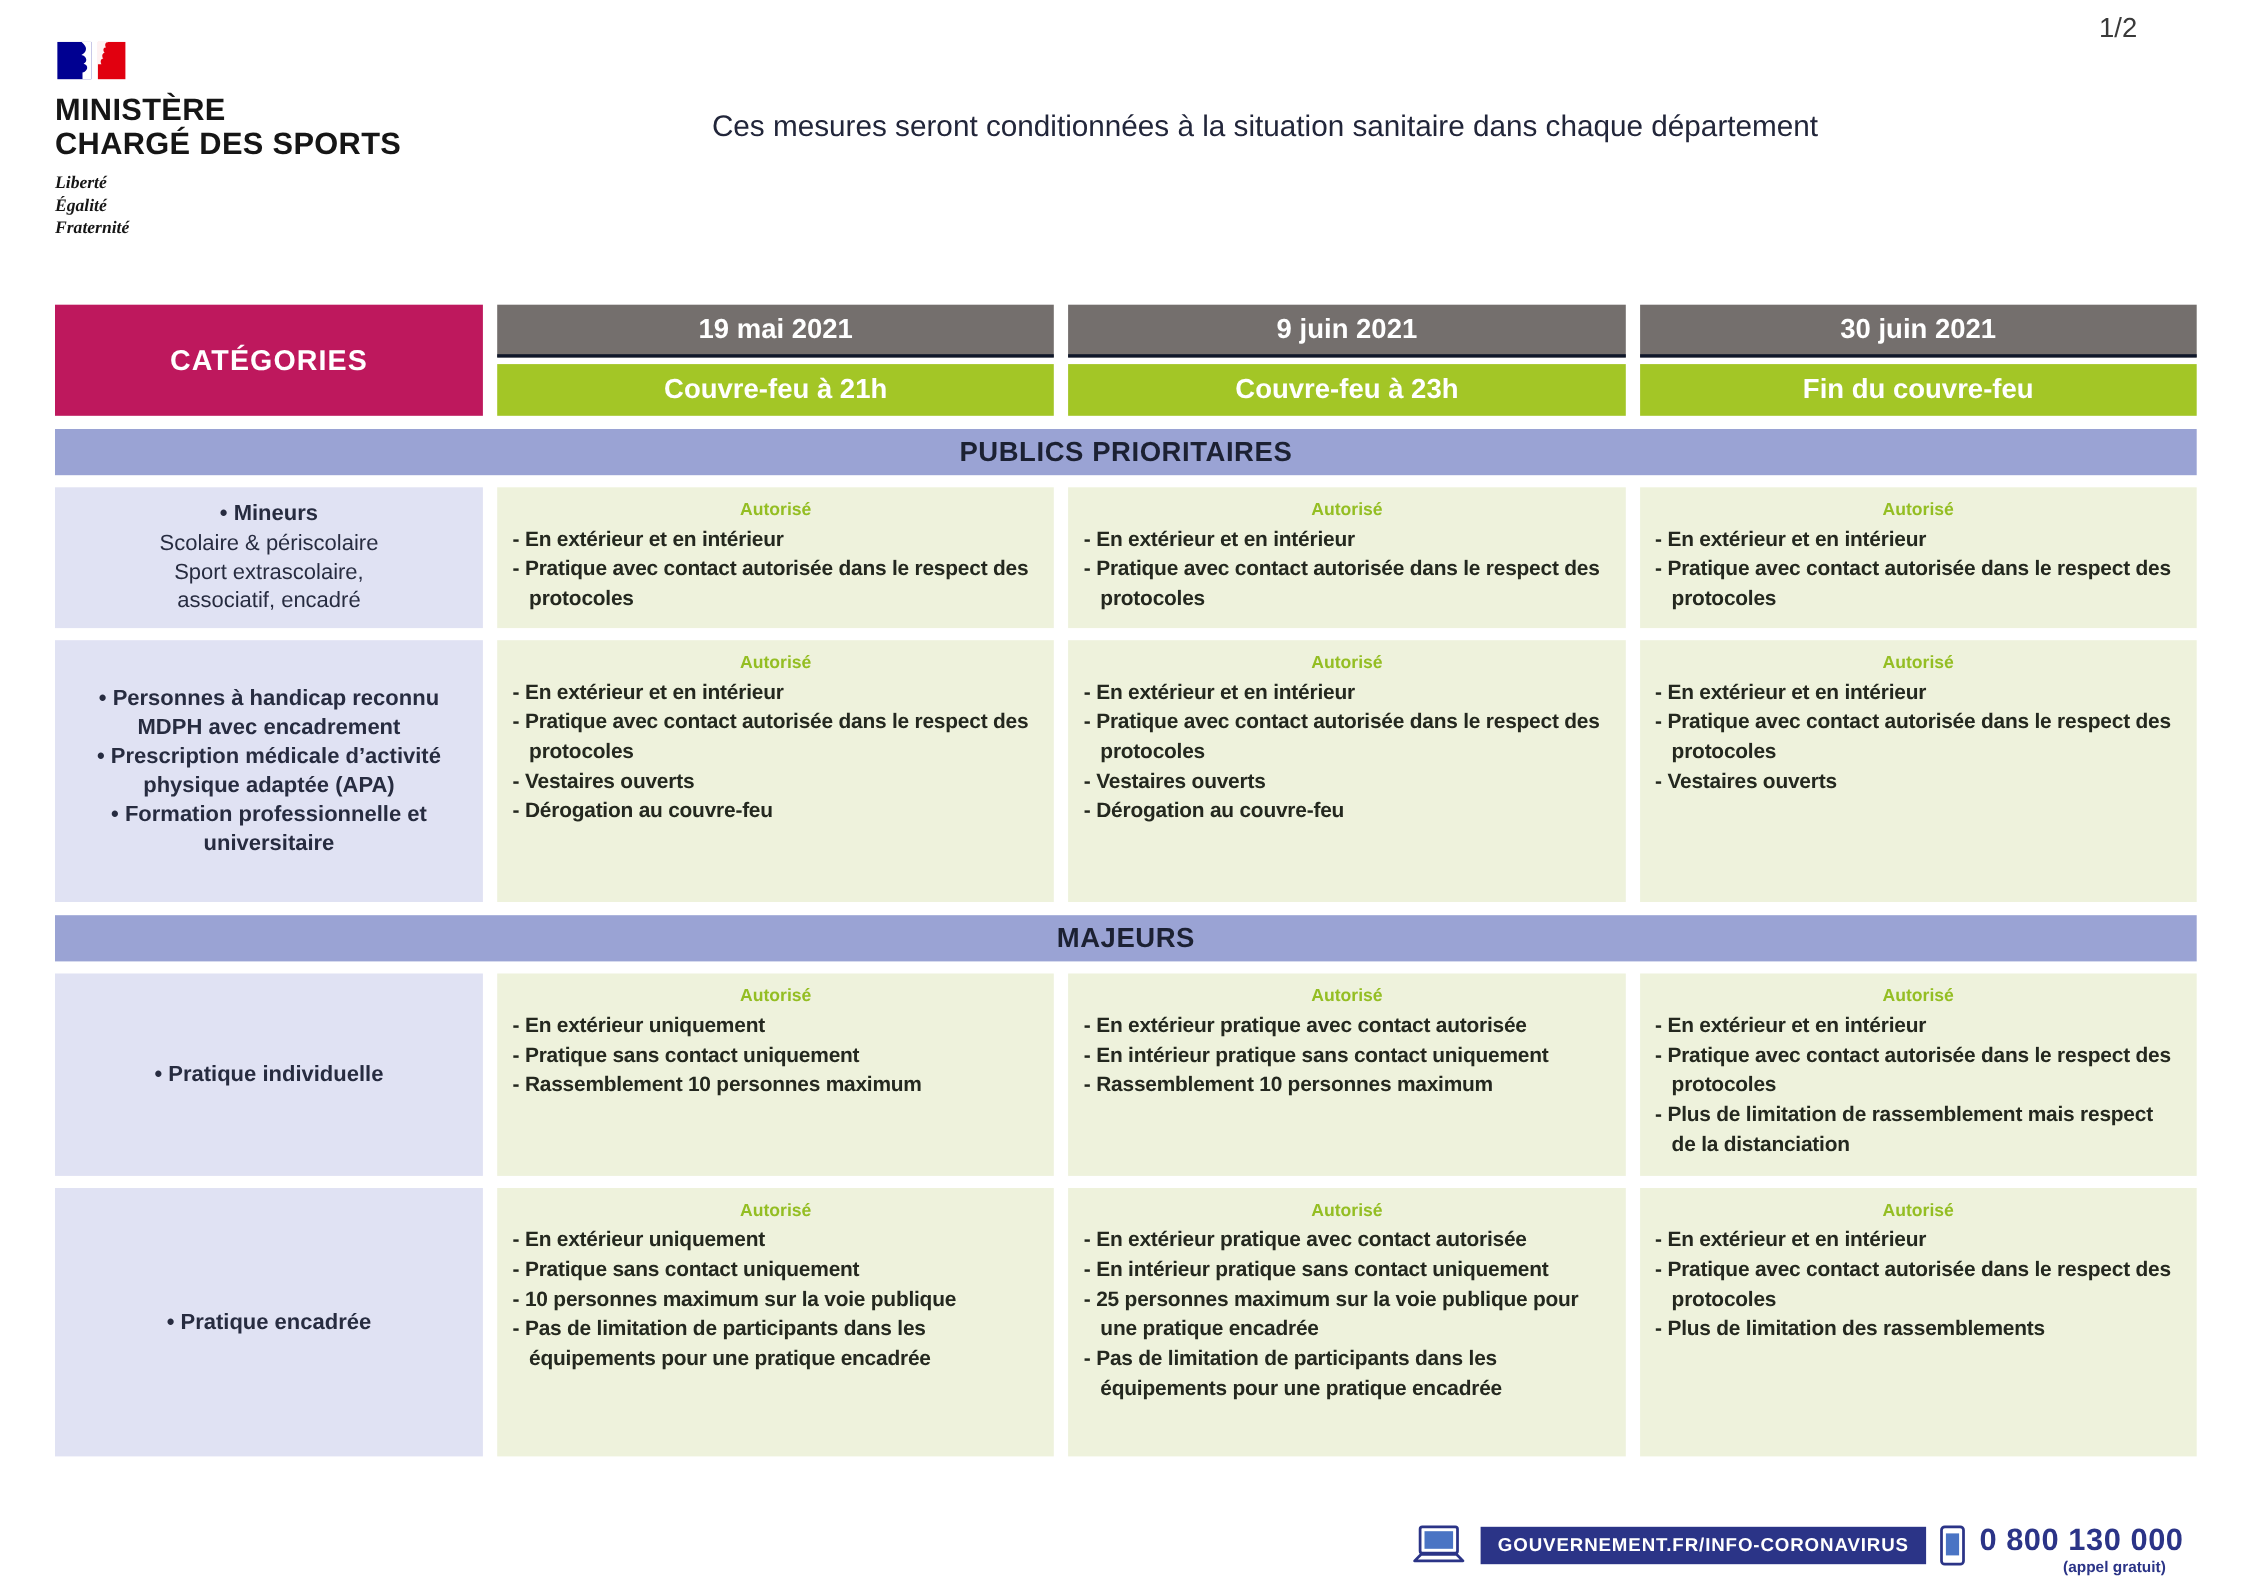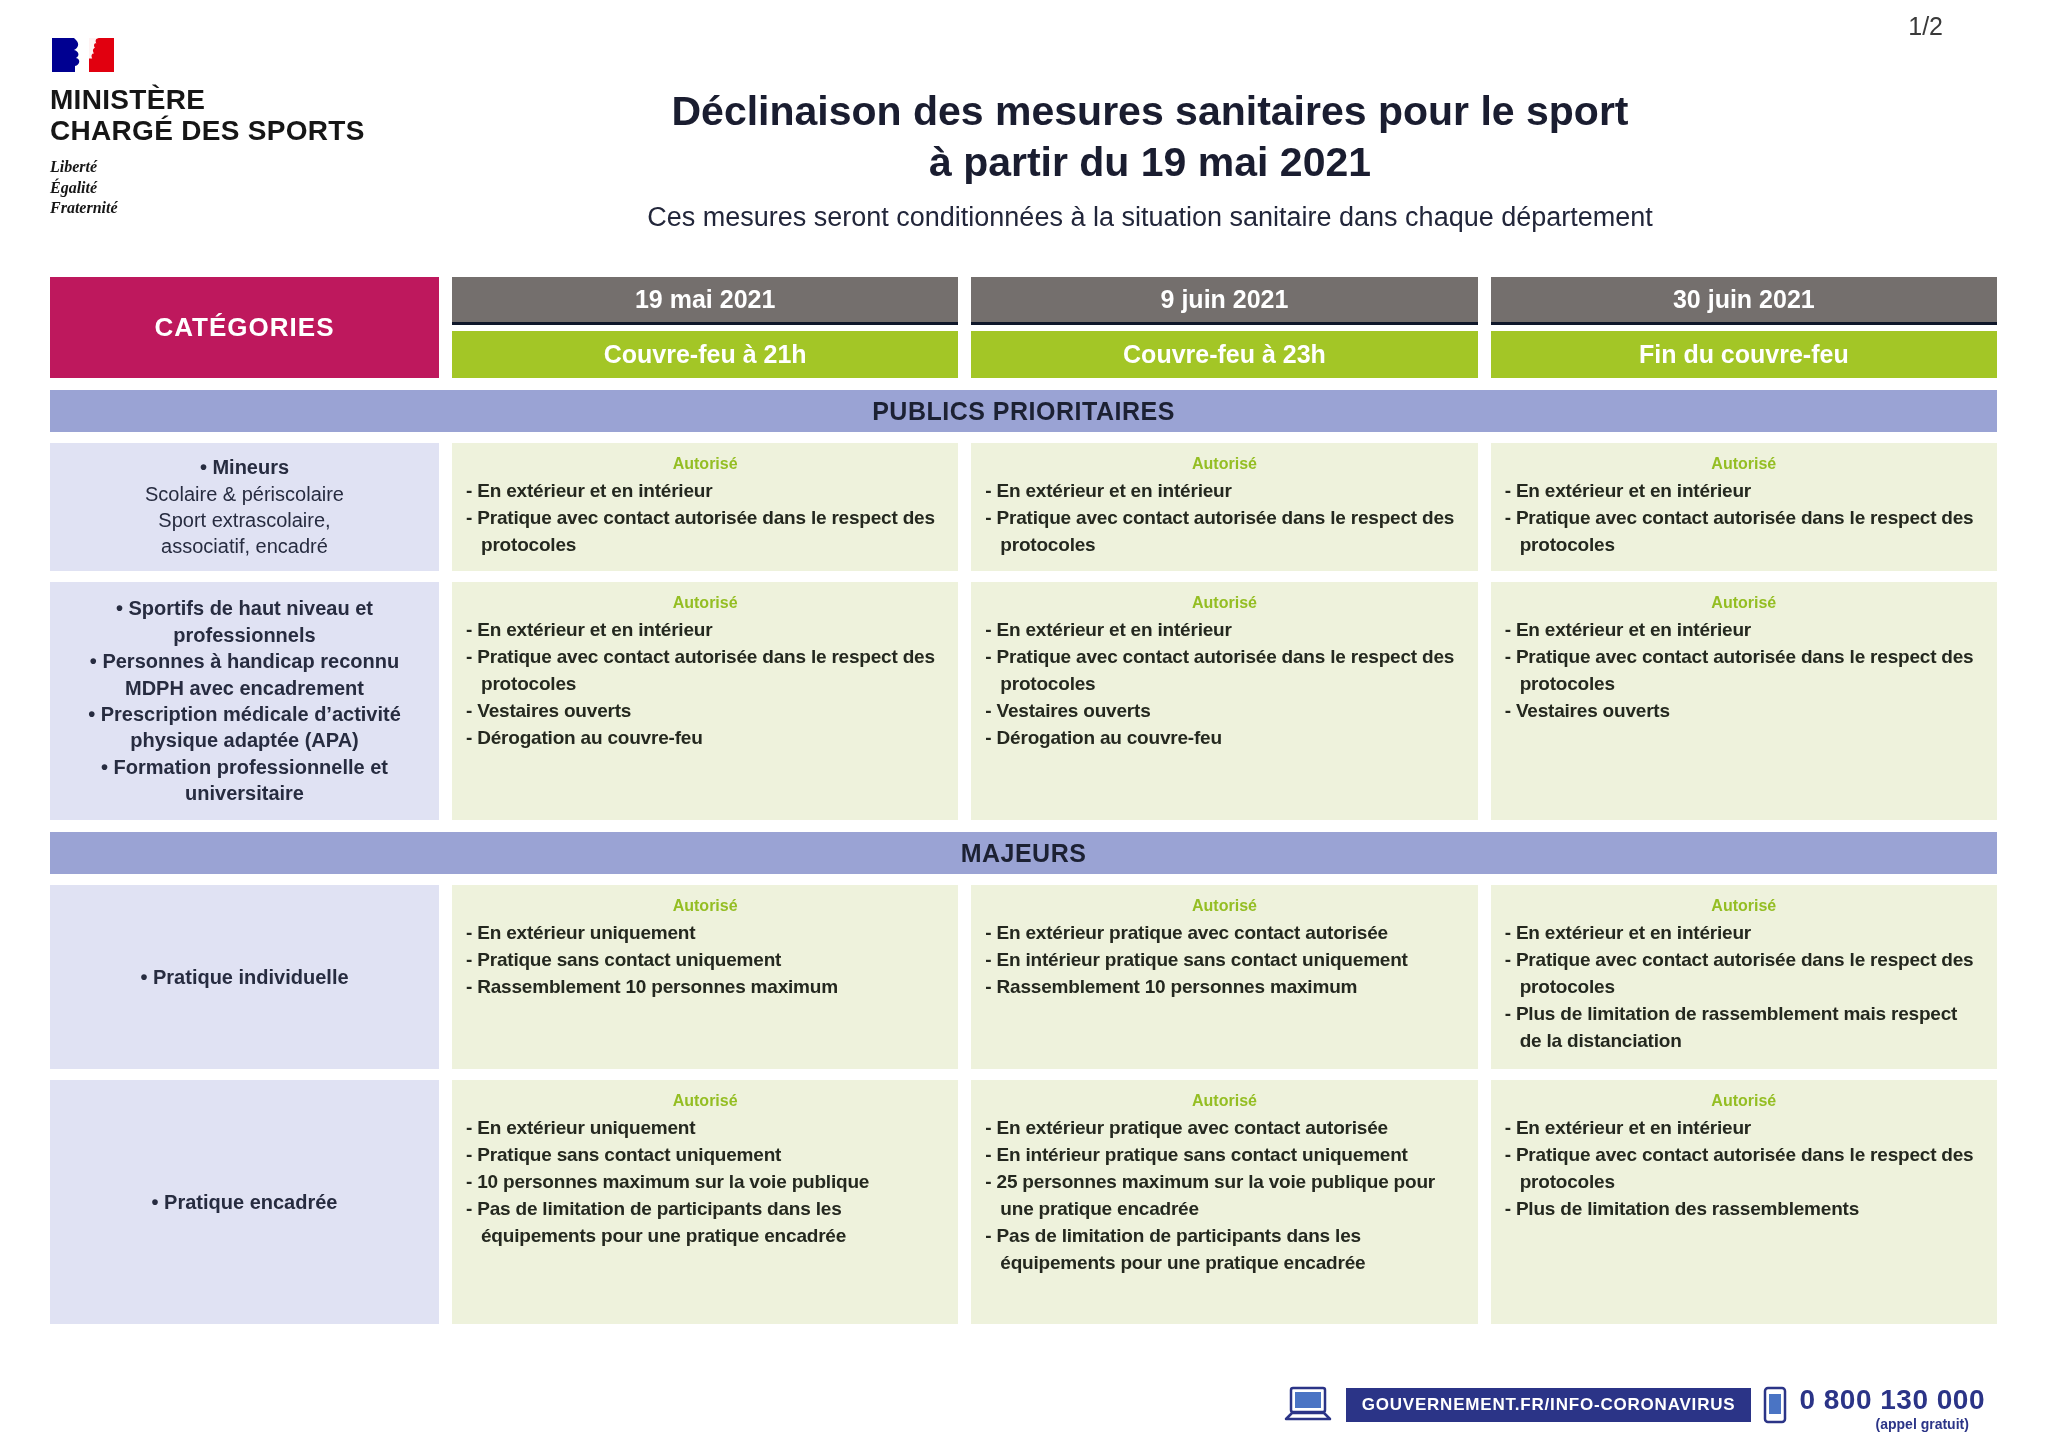--- a/index.html
+++ b/index.html
@@ -76,24 +76,20 @@
       <div>CHARGÉ DES SPORTS</div>
     </div>
     <div class="motto">
       <div>Liberté</div>
       <div>Égalité</div>
       <div>Fraternité</div>
     </div>
   </div>
 
   <div class="titles">
-    <div class="title">
-      <div>Déclinaison des mesures sanitaires pour le sport</div>
-      <div>à partir du 19 mai 2021</div>
-    </div>
     <div class="subtitle">Ces mesures seront conditionnées à la situation sanitaire dans chaque département</div>
   </div>
 
   <div class="table">
 
     <div class="hdr-row">
       <div class="cat-head">CATÉGORIES</div>
       <div class="col-head">
         <div class="date-cell">19 mai 2021</div>
         <div class="curfew-cell">Couvre-feu à 21h</div>
@@ -129,21 +125,20 @@
       </div>
       <div class="cell">
         <div class="status">Autorisé</div>
         <div class="item">En extérieur et en intérieur</div>
         <div class="item">Pratique avec contact autorisée dans le respect des protocoles</div>
       </div>
     </div>
 
     <div class="row r2">
       <div class="cat-cell">
-        <div class="bullet">Sportifs de haut niveau et professionnels</div>
         <div class="bullet">Personnes à handicap reconnu MDPH avec encadrement</div>
         <div class="bullet">Prescription médicale d’activité physique adaptée (APA)</div>
         <div class="bullet">Formation professionnelle et universitaire</div>
       </div>
       <div class="cell">
         <div class="status">Autorisé</div>
         <div class="item">En extérieur et en intérieur</div>
         <div class="item">Pratique avec contact autorisée dans le respect des protocoles</div>
         <div class="item">Vestaires ouverts</div>
         <div class="item">Dérogation au couvre-feu</div>

